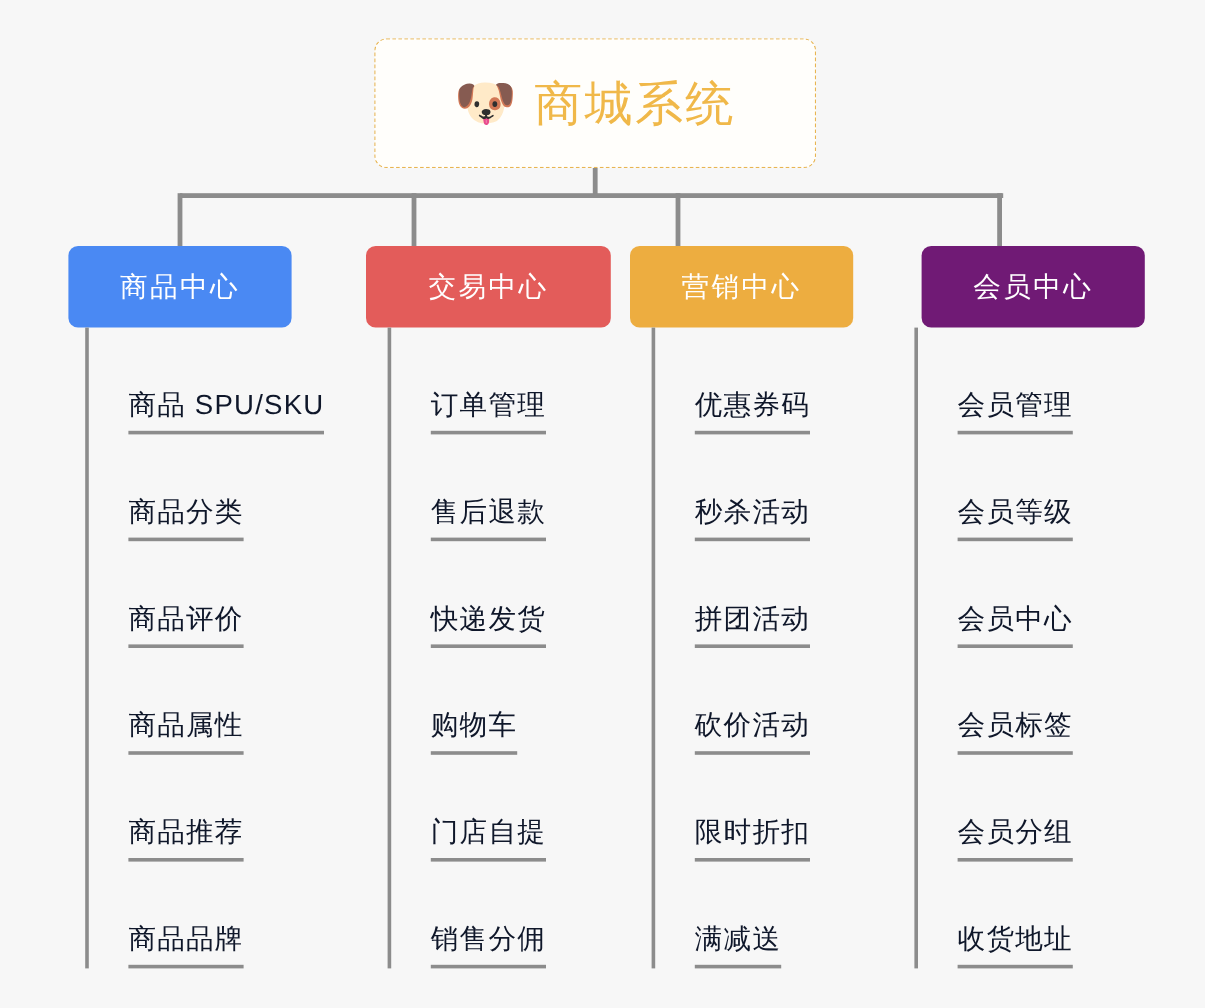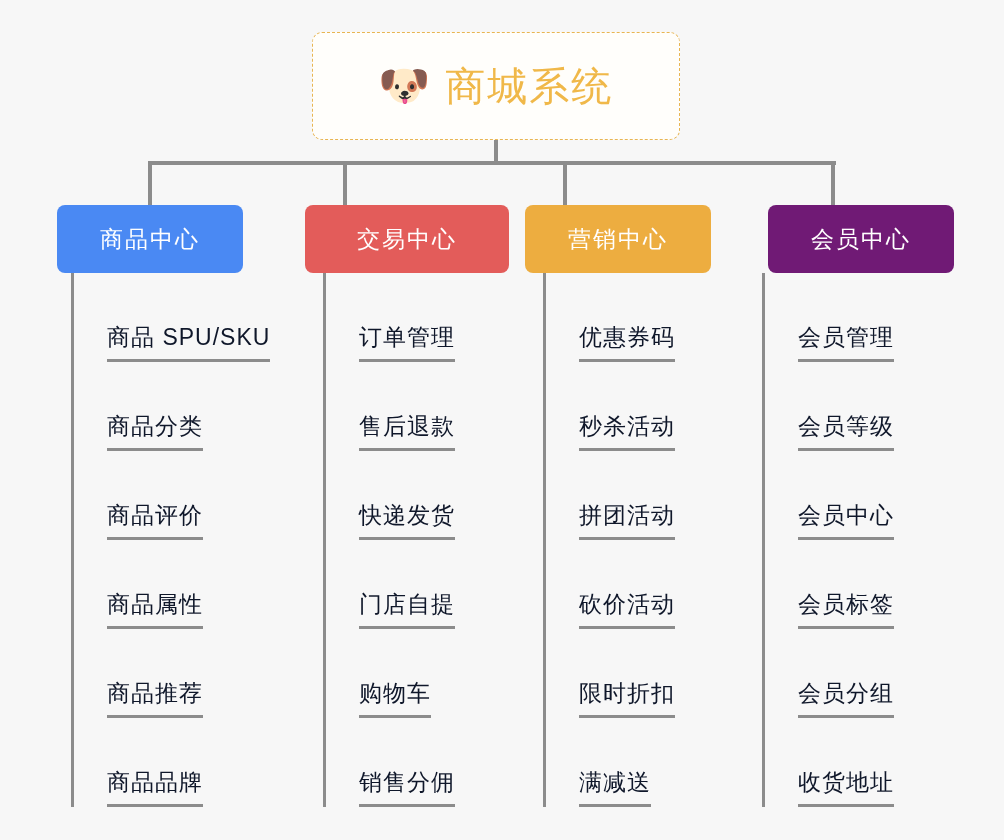--- a/index.html
+++ b/index.html
@@ -175,26 +175,26 @@
         <div class="leaf-item">
           <span class="leaf-label">订单管理</span>
         </div>
         <div class="leaf-item">
           <span class="leaf-label">售后退款</span>
         </div>
         <div class="leaf-item">
           <span class="leaf-label">快递发货</span>
         </div>
         <div class="leaf-item">
+          <span class="leaf-label">购物车</span>
+        </div>
+        <div class="leaf-item">
           <span class="leaf-label">门店自提</span>
         </div>
         <div class="leaf-item">
-          <span class="leaf-label">购物车</span>
-        </div>
-        <div class="leaf-item">
           <span class="leaf-label">销售分佣</span>
         </div>
       </div>
       <div class="leaf-col" style="left: 543px;">
         <div class="leaf-spine" style="height: 534px; background: rgb(140, 140, 140);"></div>
         <div class="leaf-item">
           <span class="leaf-label">优惠券码</span>
         </div>
         <div class="leaf-item">
           <span class="leaf-label">秒杀活动</span>

